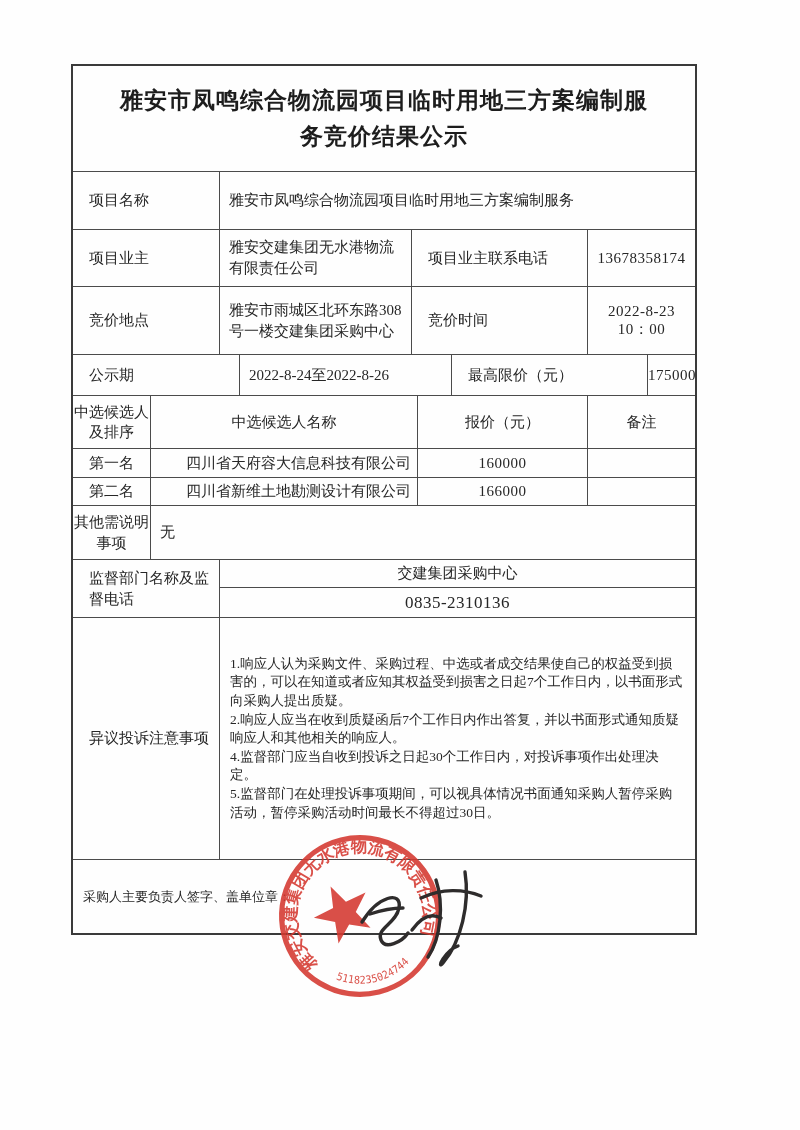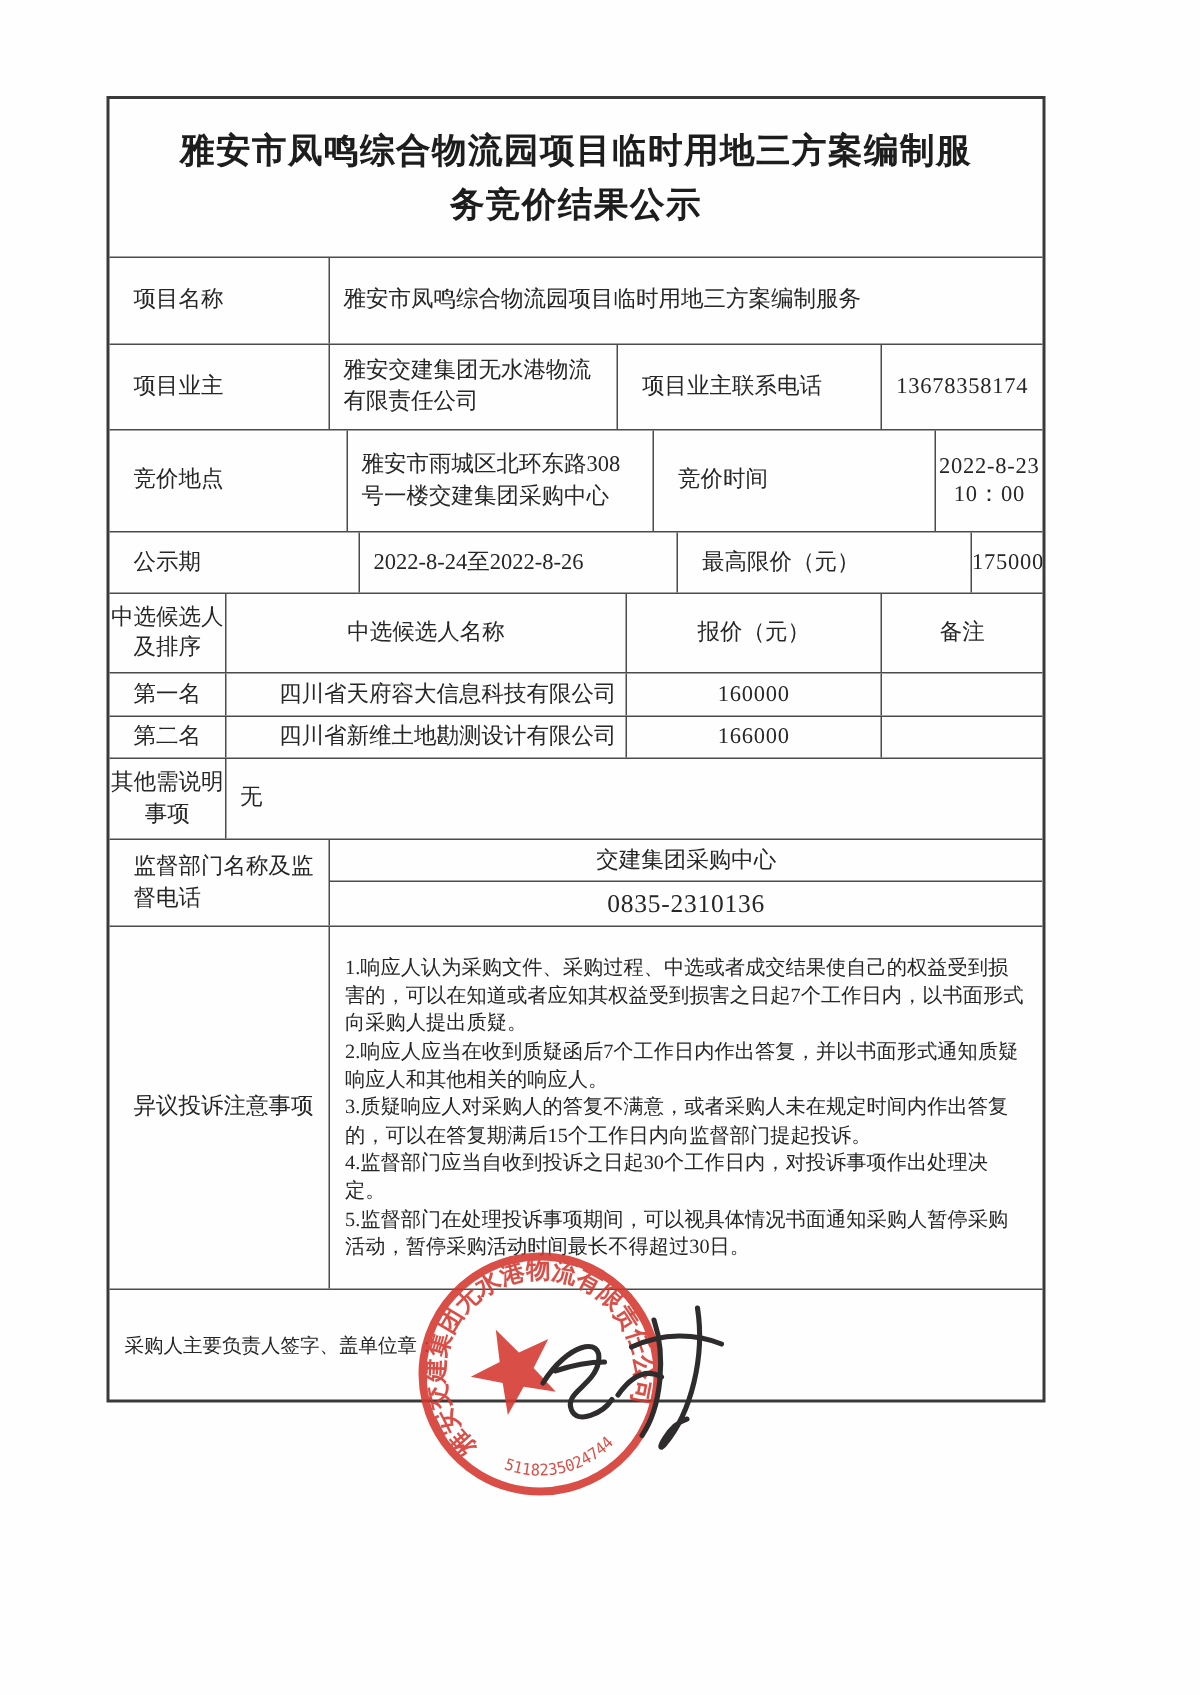--- a/index.html
+++ b/index.html
@@ -13,21 +13,21 @@
   
   .w146{width:146px;flex:0 0 auto;}
   .w192{width:192px;flex:0 0 auto;}
   .w176{width:176px;flex:0 0 auto;}
   .w108{width:108px;flex:1 1 auto;}
   .w77{width:77px;flex:0 0 auto;}
   .w267{width:267px;flex:0 0 auto;text-align:right;}
   .w170{width:170px;flex:0 0 auto;}
   .wrest{flex:1 1 auto;}
   
-  .h105{height:105px;} .h58{height:58px;} .h57{height:57px;} .h68{height:68px;gap:12px;}
+  .h105{height:105px;} .h58{height:58px;} .h57{height:57px;} .h68{height:68px;}
   .h41{height:41px;gap:20px;} .h53{height:53px;} .h29{height:29px;} .h28{height:28px;}
   .h54{height:54px;} .h242{height:242px;} .h74{height:74px;}
   .title-cell{width:100%;display:flex;align-items:center;justify-content:center;text-align:center;
       font-family:"Liberation Sans","DejaVu Sans",sans-serif;font-weight:700;font-size:23px;
       line-height:1.55;letter-spacing:1px;padding:0 38px;box-sizing:border-box;color:#1d1d1d;}
   .lbl{font-size:15px;padding-left:16px;padding-right:4px;line-height:1.4;}
   .val{font-size:15px;padding-left:9px;padding-right:6px;line-height:1.4;}
   .ctr{font-size:15px;text-align:center;line-height:1.4;}
   .num{font-size:15px;text-align:center;letter-spacing:0.5px;}
   .hdr{font-size:15px;text-align:center;line-height:1.35;}
@@ -112,21 +112,20 @@
         <div class="stack-top">交建集团采购中心</div>
         <div class="stack-bot">0835-2310136</div>
       </div>
     </div>
 
     <div class="tr h242">
       <div class="td w146 lbl">异议投诉注意事项</div>
       <div class="td wrest notice">
         <div>1.响应人认为采购文件、采购过程、中选或者成交结果使自己的权益受到损害的，可以在知道或者应知其权益受到损害之日起7个工作日内，以书面形式向采购人提出质疑。</div>
         <div>2.响应人应当在收到质疑函后7个工作日内作出答复，并以书面形式通知质疑响应人和其他相关的响应人。</div>
-        <div>3.质疑响应人对采购人的答复不满意，或者采购人未在规定时间内作出答复的，可以在答复期满后15个工作日内向监督部门提起投诉。</div>
         <div>4.监督部门应当自收到投诉之日起30个工作日内，对投诉事项作出处理决定。</div>
         <div>5.监督部门在处理投诉事项期间，可以视具体情况书面通知采购人暂停采购活动，暂停采购活动时间最长不得超过30日。</div>
       </div>
     </div>
 
     <div class="tr h74">
       <div class="td wrest sign-row">采购人主要负责人签字、盖单位章：</div>
     </div>
   </div>
 

